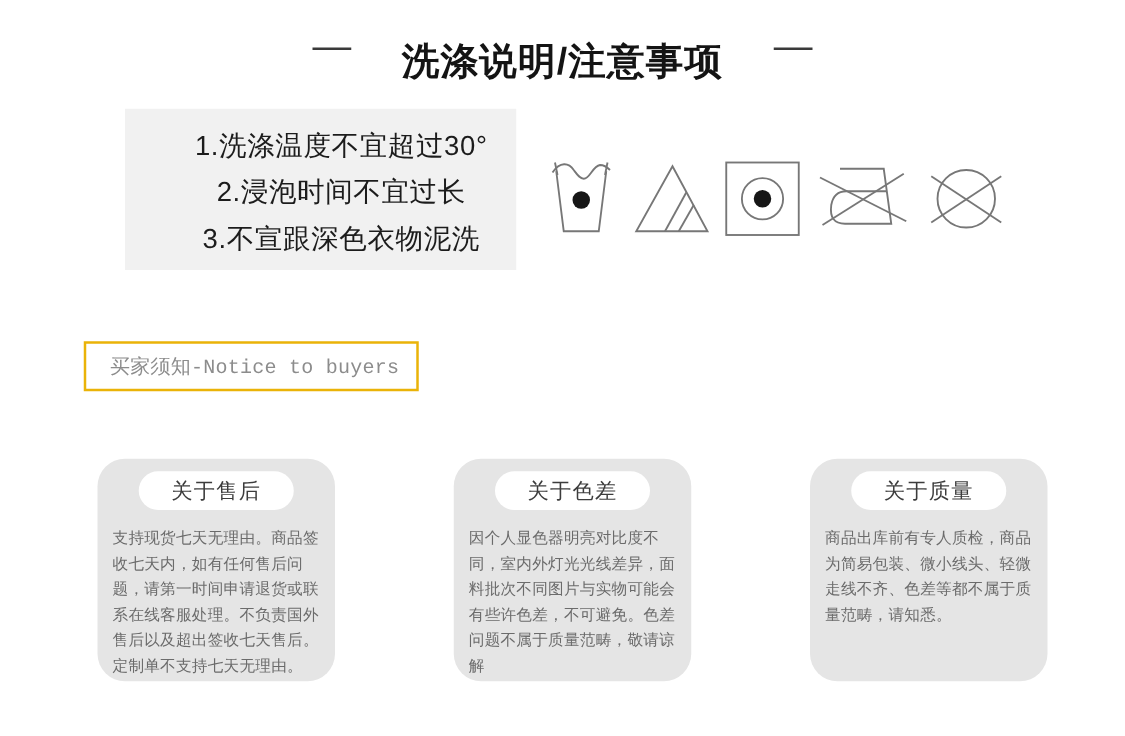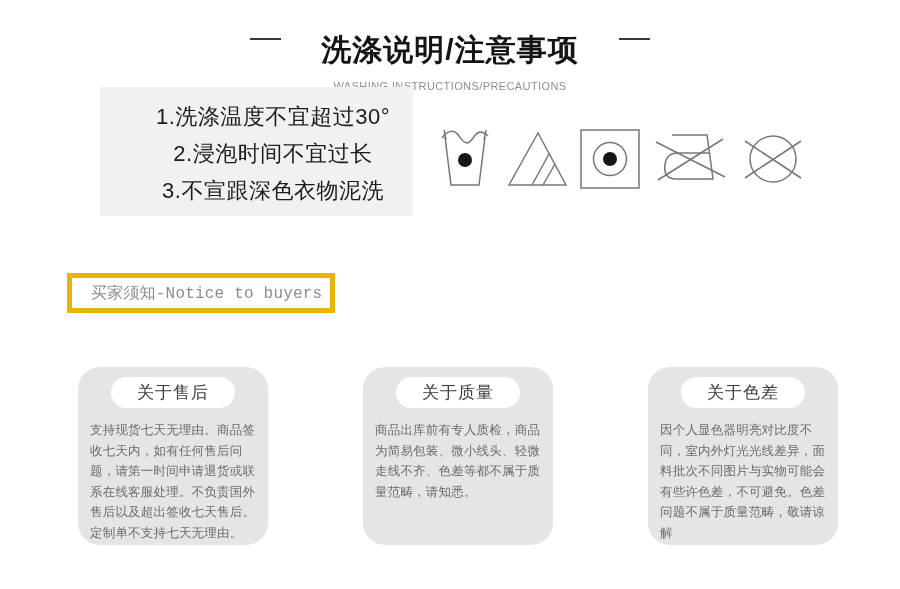--- a/index.html
+++ b/index.html
@@ -15,39 +15,38 @@
 
   
   .wash-box{position:absolute;left:100px;top:87px;width:313px;height:129px;background:#f1f1f1;box-sizing:border-box;padding:11px 0 0 33px;}
   .wash-box p{margin:0;font-size:22px;line-height:37px;color:#1c1c1c;font-weight:500;letter-spacing:0.5px;text-align:center;}
 
   
   .icons-row{position:absolute;left:436px;top:118px;width:372px;height:82px;display:flex;align-items:center;justify-content:space-between;}
   .icons-row svg{display:block;flex:0 0 auto;}
 
   
-  .notice-box{position:absolute;left:67px;top:273px;width:268px;height:40px;border:5px solid #eab308;box-sizing:border-box;display:flex;align-items:center;padding-left:19px;background:#fff;}
+  .notice-box{position:absolute;left:67px;top:273px;width:268px;height:40px;border:2px solid #eab308;box-sizing:border-box;display:flex;align-items:center;padding-left:19px;background:#fff;}
   .notice-box span{font-family:"Liberation Mono","DejaVu Sans Mono",monospace;font-size:16px;color:#8c8c8c;letter-spacing:0.2px;white-space:nowrap;}
 
   
   .cards{position:absolute;left:78px;top:367px;width:760px;height:178px;display:flex;justify-content:space-between;}
   .card{width:190px;height:178px;background:#e5e5e5;border-radius:22px;box-sizing:border-box;}
   .pill{width:124px;height:31px;background:#ffffff;border-radius:16px;margin:10px auto 12px auto;display:flex;align-items:center;justify-content:center;font-size:17px;color:#3c3c3c;letter-spacing:1px;}
   .card-body{margin:0 12px;font-size:12.5px;line-height:20.5px;color:#6b6b6b;letter-spacing:0.2px;text-align:left;}
 </style>
 </head>
 <body>
 
 <div class="canvas">
 
   <div class="header">
     <span class="dash"></span>
     <div class="title-wrap">
       <h1 class="title">洗涤说明/注意事项</h1>
-      <div class="subtitle">WASHING INSTRUCTIONS/PRECAUTIONS</div>
     </div>
     <span class="dash"></span>
   </div>
 
   <div class="wash-box">
     <p>1.洗涤温度不宜超过30°</p>
     <p>2.浸泡时间不宜过长</p>
     <p>3.不宣跟深色衣物泥洗</p>
   </div>
 
@@ -102,26 +101,26 @@
   <div class="cards">
     <div class="card">
       <div class="pill">
         <span>关于售后</span>
       </div>
       <p class="card-body">支持现货七天无理由。商品签收七天内，如有任何售后问题，请第一时间申请退货或联系在线客服处理。不负责国外售后以及超出签收七天售后。定制单不支持七天无理由。</p>
     </div>
 
     <div class="card">
       <div class="pill">
-        <span>关于质量</span>
+        <span>关于色差</span>
       </div>
-      <p class="card-body">商品出库前有专人质检，商品为简易包装、微小线头、轻微走线不齐、色差等都不属于质量范畴，请知悉。</p>
+      <p class="card-body">因个人显色器明亮对比度不同，室内外灯光光线差异，面料批次不同图片与实物可能会有些许色差，不可避免。色差问题不属于质量范畴，敬请谅解</p>
     </div>
 
     <div class="card">
       <div class="pill">
-        <span>关于色差</span>
+        <span>关于质量</span>
       </div>
-      <p class="card-body">因个人显色器明亮对比度不同，室内外灯光光线差异，面料批次不同图片与实物可能会有些许色差，不可避免。色差问题不属于质量范畴，敬请谅解</p>
+      <p class="card-body">商品出库前有专人质检，商品为简易包装、微小线头、轻微走线不齐、色差等都不属于质量范畴，请知悉。</p>
     </div>
   </div>
 
 </div>
 
 </body></html>

